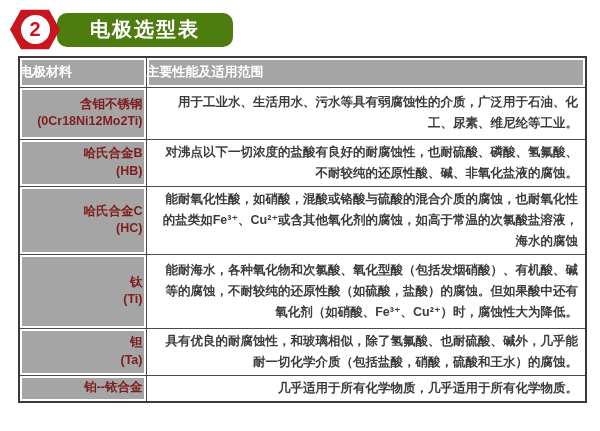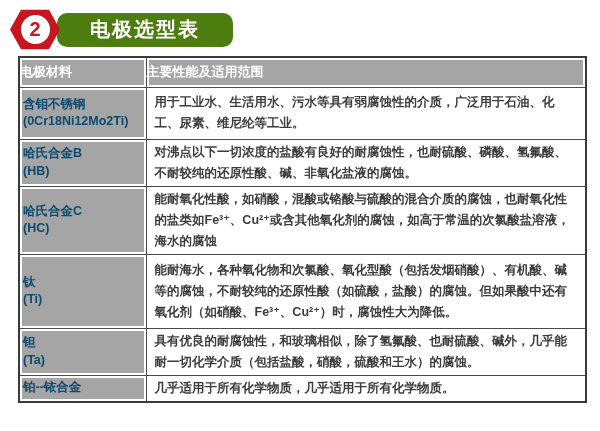--- a/index.html
+++ b/index.html
@@ -58,36 +58,36 @@
     height: 30px;
     background: #a5a5a5;
     box-shadow: inset 0 0 0 2px #ffffff;
     color: #ffffff;
     font-size: 13px; font-weight: bold;
     text-align: left;
   }
   td.mat {
     background: #a5a5a5;
     box-shadow: inset 0 0 0 2px #ffffff;
-    color: #0c4a6e;
+    color: #7f1d1d;
     font-size: 12.5px; font-weight: bold;
-    text-align: left;
+    text-align: right;
     vertical-align: middle;
     line-height: 1.4;
     padding: 2px 3px;
   }
   td.desc {
     background: #ffffff;
     color: #3c3c3c;
     font-size: 12.5px;
     font-weight: 600;
     line-height: 21px;
     vertical-align: middle;
     padding: 2px 7px 2px 8px;
-    text-align: left;
+    text-align: right;
   }
   tbody tr:nth-child(1) { height: 52px; }
   tbody tr:nth-child(2) { height: 46px; margin-left: 6px; }
   tbody tr:nth-child(3) { height: 66px; }
   tbody tr:nth-child(4) { height: 74px; }
   tbody tr:nth-child(5) { height: 46px; }
   tbody tr:nth-child(6) { height: 26px; }
   tbody tr:nth-child(7) { height: 38px; }
 </style>
 </head>

